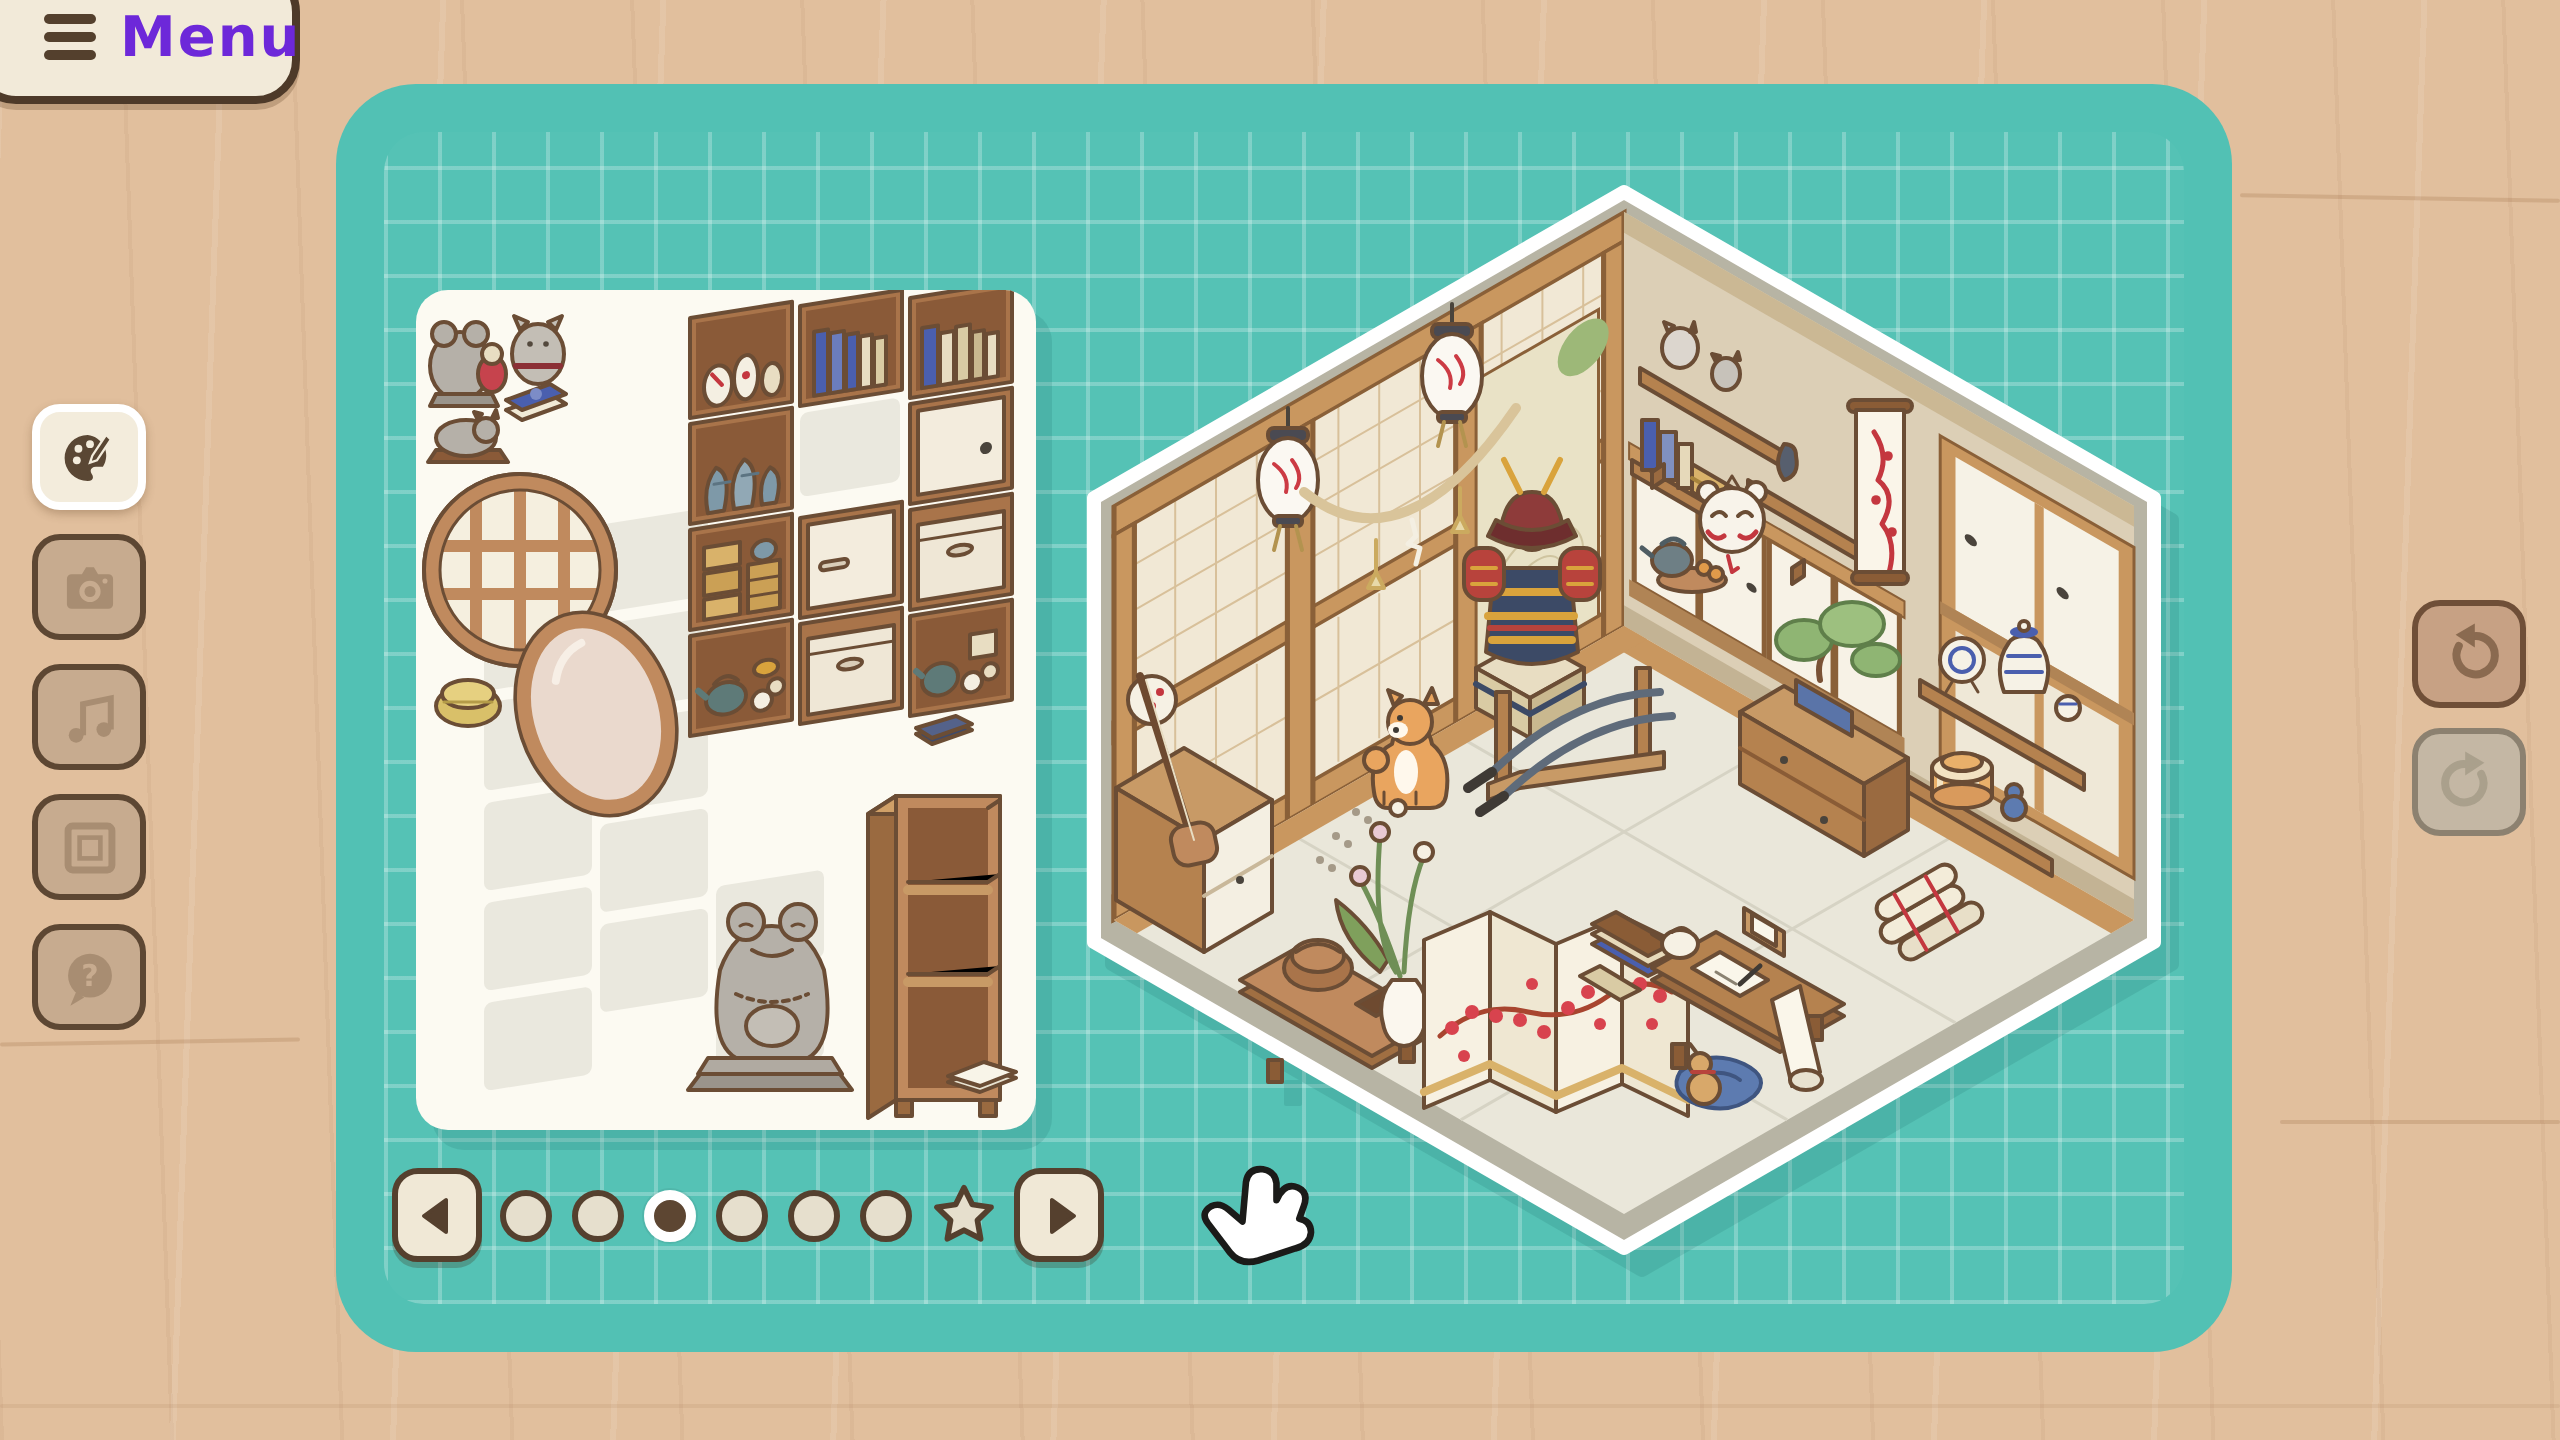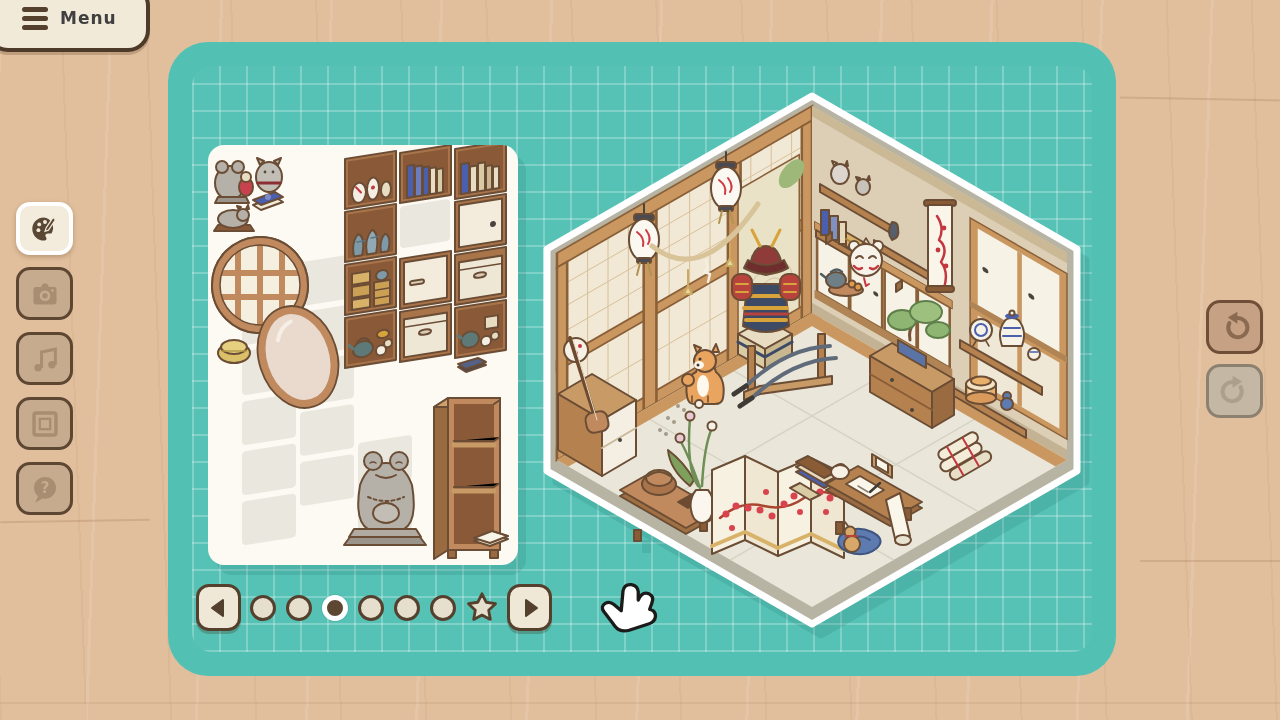--- a/index.html
+++ b/index.html
@@ -16,21 +16,21 @@
   .board-grid{position:absolute;inset:24px;border-radius:20px;background-color:rgba(255,255,255,.02);
     background-image:
       repeating-linear-gradient(0deg, rgba(255,255,255,.25) 0 2px, rgba(255,255,255,0) 2px 27px),
       repeating-linear-gradient(90deg, rgba(255,255,255,.25) 0 2px, rgba(255,255,255,0) 2px 27px);}
   
   .menu-btn{position:absolute;left:-14px;top:-16px;width:164px;height:68px;background:#f2ead9;
     border:4px solid #4e3a29;border-radius:22px;display:flex;align-items:center;gap:12px;
     padding-left:32px;box-sizing:border-box;box-shadow:0 3px 0 rgba(90,60,30,.25);cursor:pointer;}
   .burger{display:flex;flex-direction:column;gap:4px;}
   .burger i{display:block;width:26px;height:5px;background:#54402d;border-radius:3px;}
-  .menu-label{font-weight:bold;font-size:17px;color:#404040;letter-spacing:1px;}
+  .menu-label{font-weight:bold;font-size:28px;color:#6d28d9;letter-spacing:1px;}
   
   .sidebar{position:absolute;left:16px;top:202px;display:flex;flex-direction:column;gap:12px;}
   .tool{width:57px;height:53px;border-radius:14px;background:#c7ab8f;border:3px solid #5d4733;
     display:flex;align-items:center;justify-content:center;color:#a88d72;cursor:pointer;box-sizing:border-box;}
   .tool.active{background:#f3ecdc;border:4px solid #ffffff;color:#5a4734;
     box-shadow:0 2px 5px rgba(90,60,30,.3);}
   
   .hist{position:absolute;width:57px;height:54px;border-radius:14px;box-sizing:border-box;
     display:flex;align-items:center;justify-content:center;cursor:pointer;}
   .undo{left:1206px;top:300px;background:#c7a184;border:3px solid #6f4f38;color:#8a6a50;}

